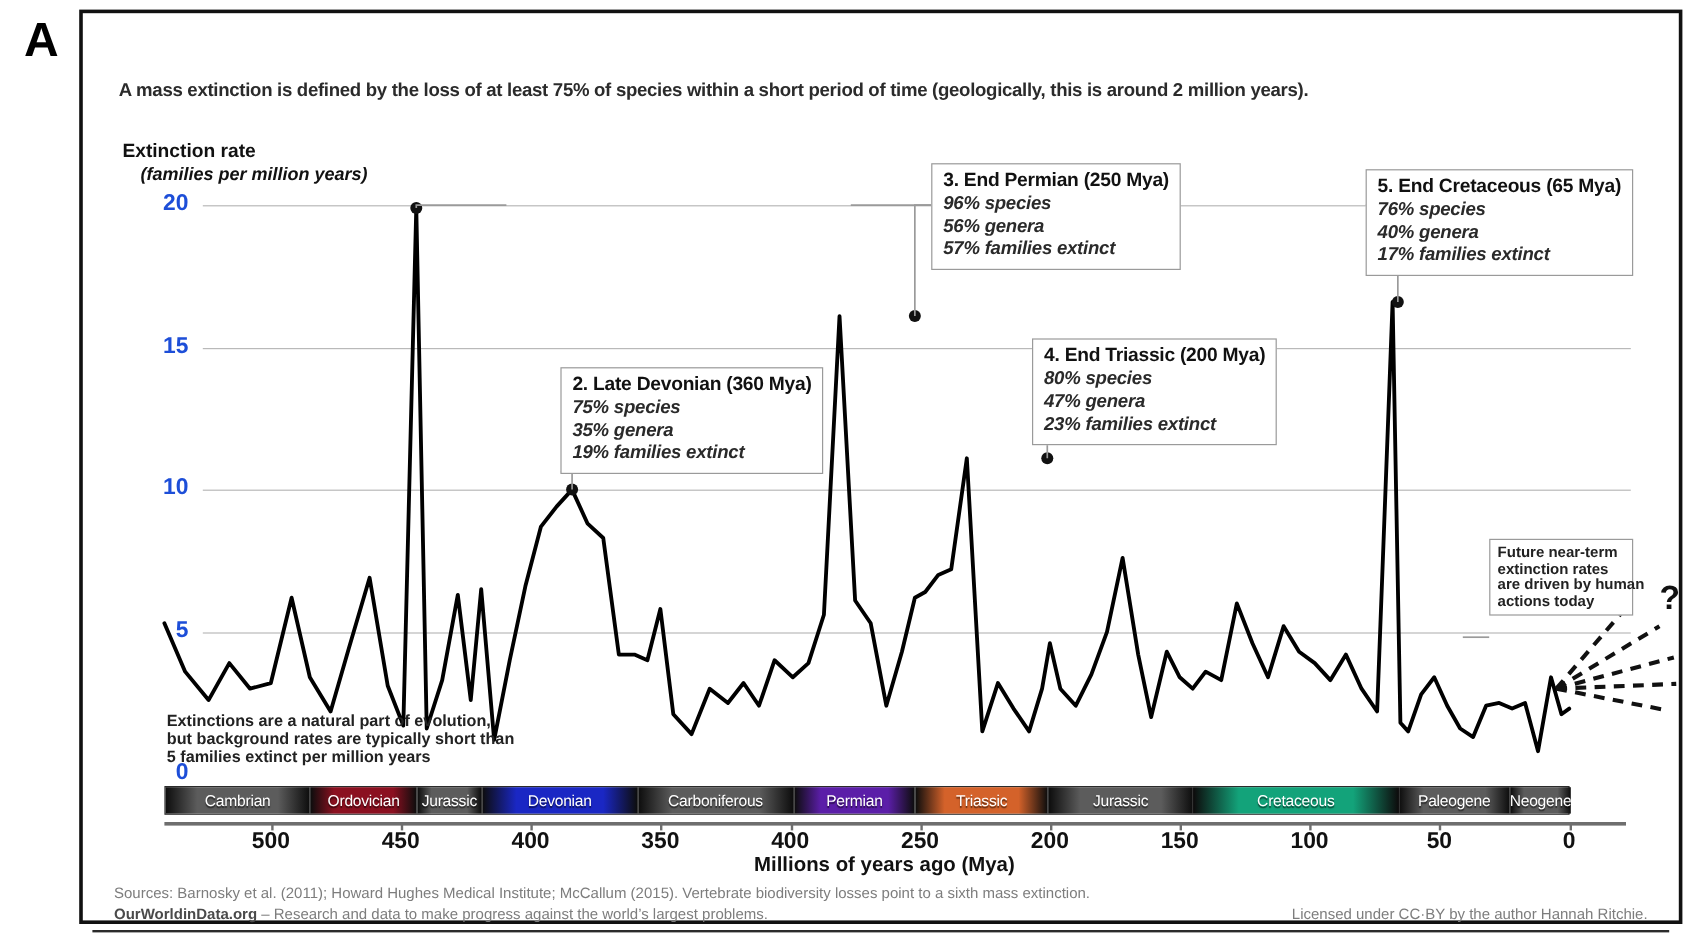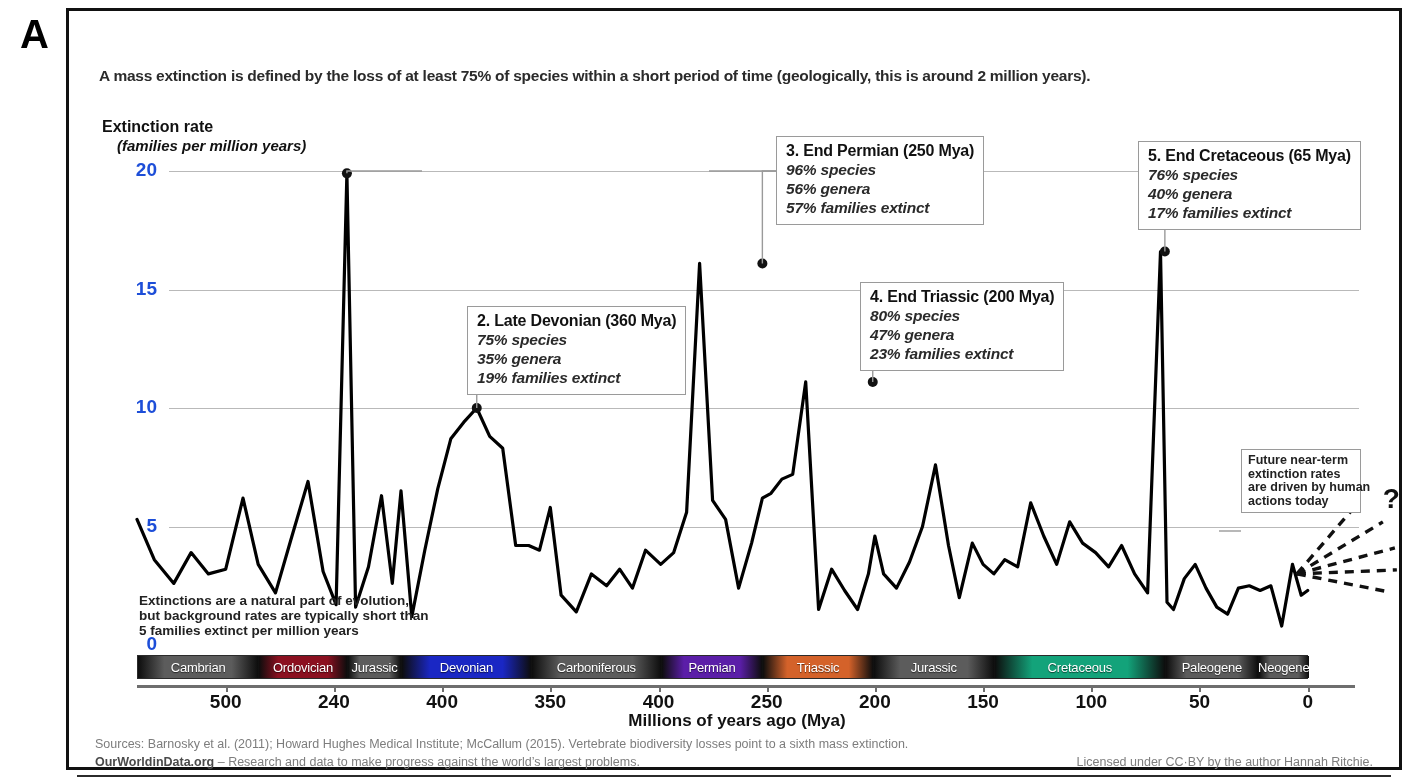--- a/index.html
+++ b/index.html
@@ -156,21 +156,21 @@
             <div class="period" style="flex: 0 0 93.0492px; width: 93.0492px; background: linear-gradient(90deg, rgb(13, 13, 13) 0%, rgb(92, 92, 92) 22%, rgb(92, 92, 92) 78%, rgb(13, 13, 13) 100%);">
               <span>Paleogene</span>
             </div>
             <div class="period" style="flex: 0 0 49.7705px; width: 49.7705px; background: linear-gradient(90deg, rgb(13, 13, 13) 0%, rgb(92, 92, 92) 22%, rgb(92, 92, 92) 78%, rgb(13, 13, 13) 100%);">
               <span>Neogene</span>
             </div>
           </div>
         <div id="xticks">
             <div class="xtick" style="left: 126.721px; top: 680px;">500</div>
             <div class="axis-line" style="left: 156.721px; top: 674px; width: 2px; height: 7px;"></div>
-            <div class="xtick" style="left: 234.918px; top: 680px;">240</div>
+            <div class="xtick" style="left: 234.918px; top: 680px;">450</div>
             <div class="axis-line" style="left: 264.918px; top: 674px; width: 2px; height: 7px;"></div>
             <div class="xtick" style="left: 343.115px; top: 680px;">400</div>
             <div class="axis-line" style="left: 373.115px; top: 674px; width: 2px; height: 7px;"></div>
             <div class="xtick" style="left: 451.311px; top: 680px;">350</div>
             <div class="axis-line" style="left: 481.311px; top: 674px; width: 2px; height: 7px;"></div>
             <div class="xtick" style="left: 559.508px; top: 680px;">400</div>
             <div class="axis-line" style="left: 589.508px; top: 674px; width: 2px; height: 7px;"></div>
             <div class="xtick" style="left: 667.705px; top: 680px;">250</div>
             <div class="axis-line" style="left: 697.705px; top: 674px; width: 2px; height: 7px;"></div>
             <div class="xtick" style="left: 775.902px; top: 680px;">200</div>

